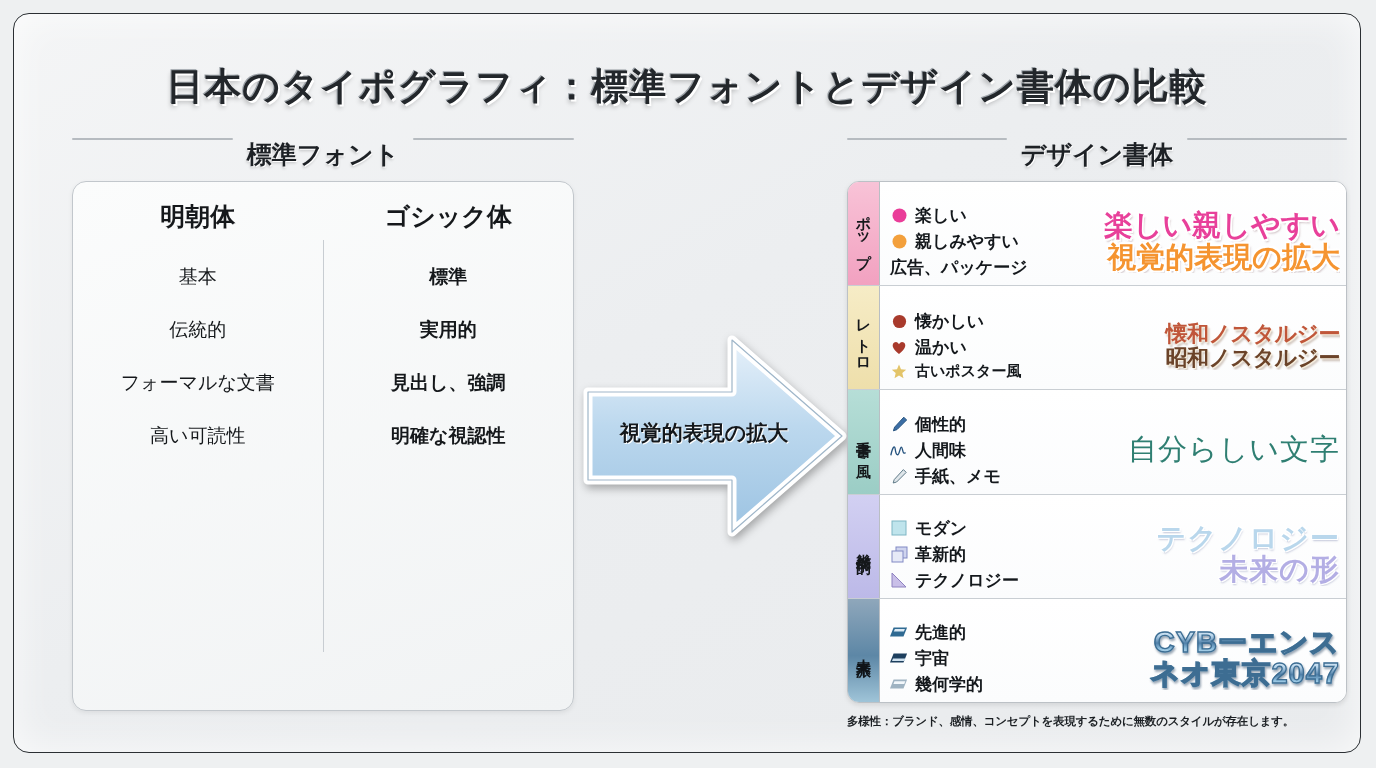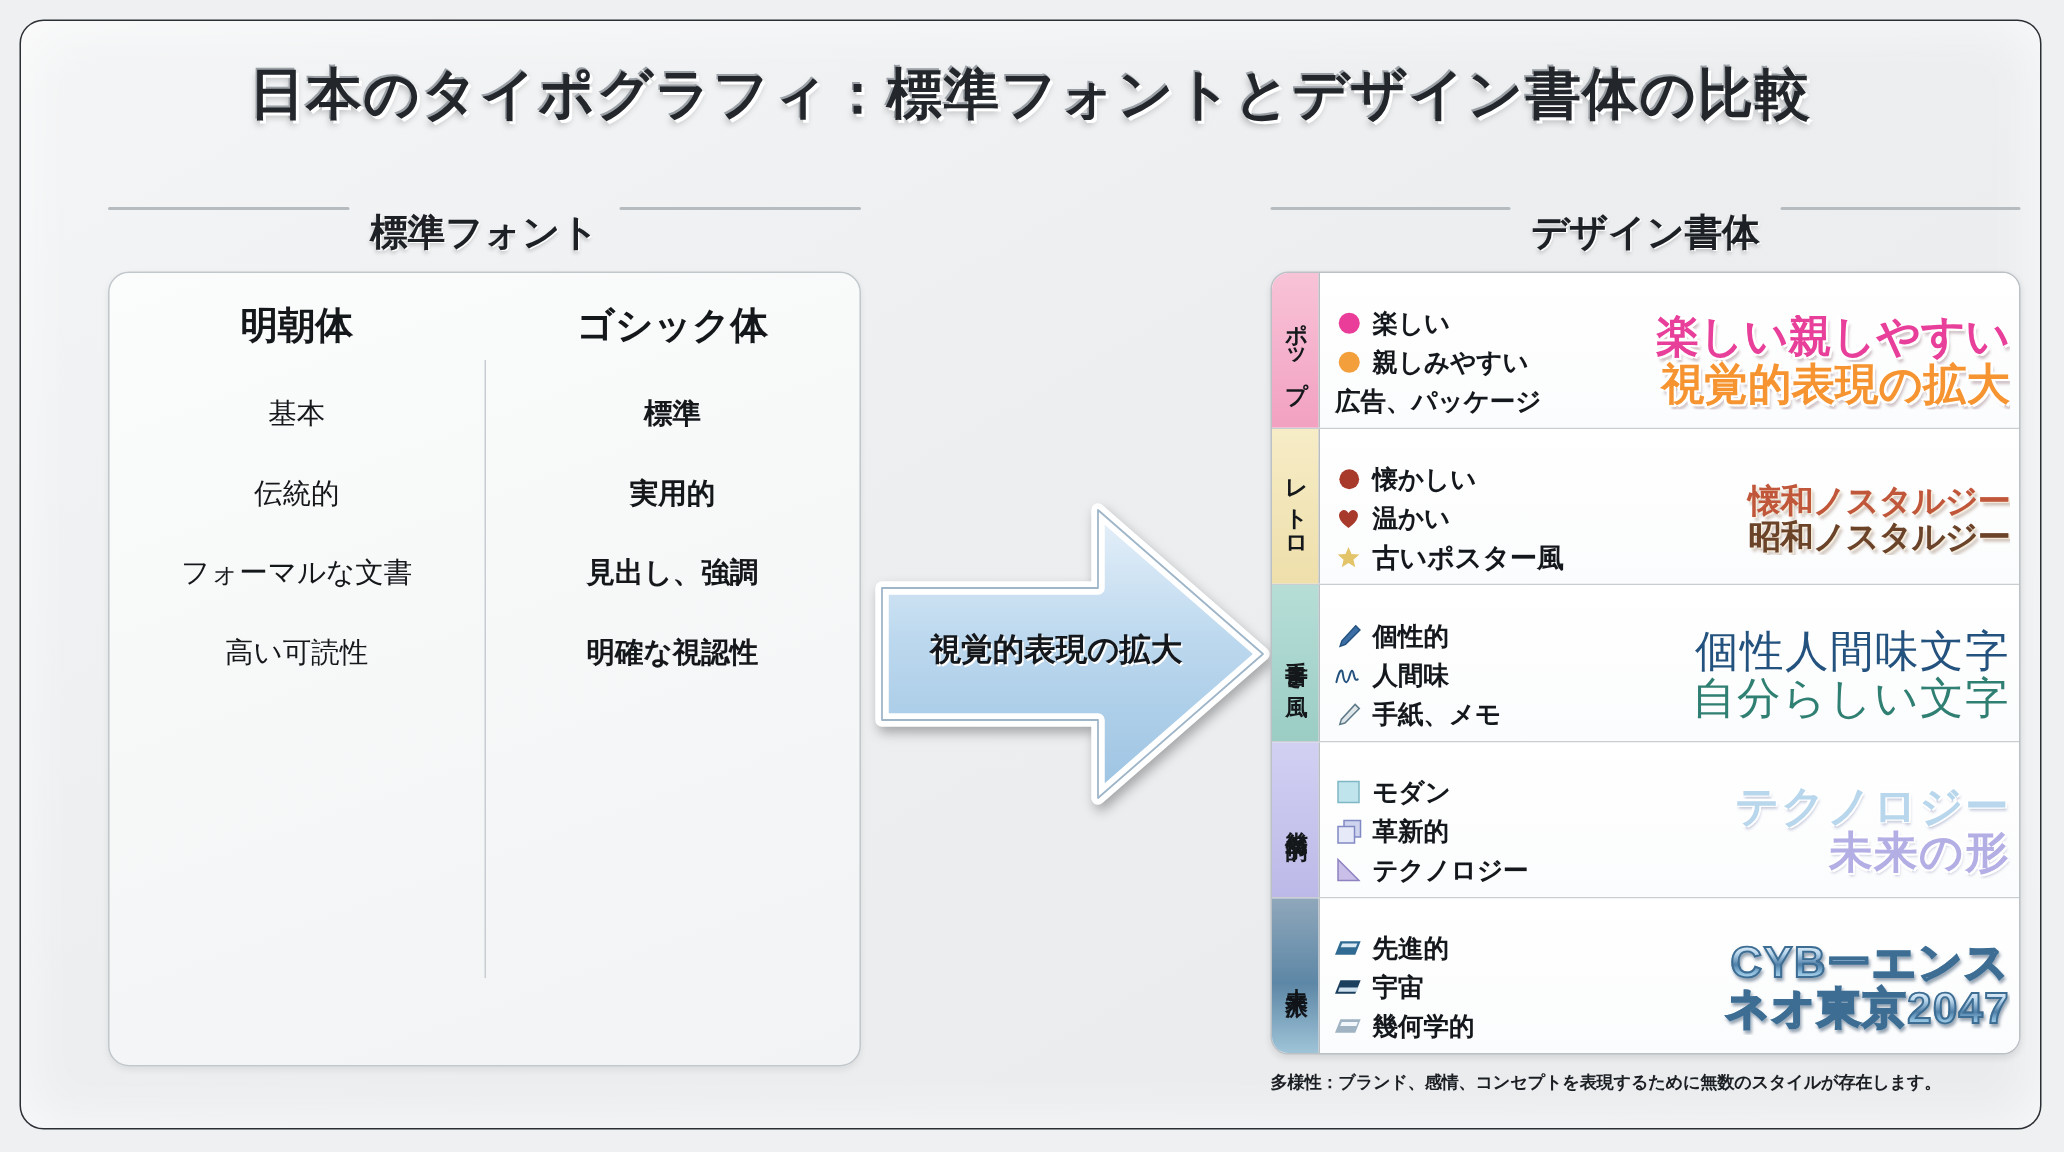--- a/index.html
+++ b/index.html
@@ -10,21 +10,21 @@
   }
   .slide{
     position:absolute;left:13px;top:13px;width:1348px;height:740px;
     box-sizing:border-box;
     border:1.5px solid #2b2f33;border-radius:16px;
     background:linear-gradient(150deg,#f4f5f6 0%,#eceef0 45%,#e9ebed 100%);
     box-shadow:inset 0 0 40px rgba(255,255,255,.75);
   }
   
   .title{
-    position:absolute;left:0;top:24px;width:100%;text-align:center;
+    position:absolute;left:0;top:48px;width:100%;text-align:center;
     font-size:37px;font-weight:bold;letter-spacing:1px;color:#23272b;
     text-shadow:
        2px 2px 0 #ffffff,
       -1px -1px 0 #9aa0a6,
        0 3px 5px rgba(0,0,0,.30);
   }
   
   .sect-head{
     position:absolute;display:flex;gap:14px;
     font-size:25px;font-weight:bold;color:#1d2125;
@@ -77,21 +77,21 @@
     border-right:1px solid #b9bec3;
   }
   .cat span{
     writing-mode:vertical-rl;font-size:15px;font-weight:bold;color:#15181b;
     letter-spacing:2px;line-height:1.05;
   }
   .body{flex:1;display:flex;align-items:center;padding:16px 6px 0 10px;gap:6px;min-width:0;
         background:linear-gradient(180deg,#ffffff 0%,#fbfcfd 100%);}
   .traits{flex:none;display:flex;flex-direction:column;justify-content:center;gap:3px;}
   .trait{display:flex;align-items:center;gap:7px;font-size:17px;font-weight:bold;color:#14181c;white-space:nowrap;}
-  .trait.small{font-size:18px;}
+  .trait.small{font-size:15px;}
   .ico{width:18px;height:18px;flex:none;display:flex;align-items:center;justify-content:center;}
   .sample{flex:1;display:flex;flex-direction:column;align-items:flex-end;justify-content:center;
           gap:0px;min-width:0;overflow:hidden;}
   .sline{white-space:nowrap;line-height:1.08;}
 
   
   .pop .sline{font-size:29px;font-weight:bold;
      text-shadow:-1.6px -1.6px 0 #fff,1.6px -1.6px 0 #fff,-1.6px 1.6px 0 #fff,1.6px 1.6px 0 #fff,
                  2px 3px 2px rgba(120,80,90,.35);}
   .retro .sline{font-size:22px;font-weight:bold;font-family:Liberation Serif, serif;
@@ -271,23 +271,20 @@
             <span class="ico">
               <svg width="17" height="17" viewBox="0 0 17 17">
                   <path d="M12.4 1.6 L15.2 4.4 L5.6 14 L2.2 15 L3.2 11.6 Z" fill="#dfe6ea" stroke="#5f7a88" stroke-width="1"></path>
                 </svg>
               </span>
             <span>手紙、メモ</span>
           </div>
         </div>
         <div class="sample">
           <div class="sline">
-            <span style="color:#24527e">個性人間味文字</span>
-          </div>
-          <div class="sline">
             <span style="color:#2f7f72">自分らしい文字</span>
           </div>
         </div>
       </div>
     </div>
 
     <div class="des-row geo">
       <div class="cat" style="background:linear-gradient(180deg,#d2d0f2,#bcb9e8)">
         <span>幾何学的</span>
       </div>

